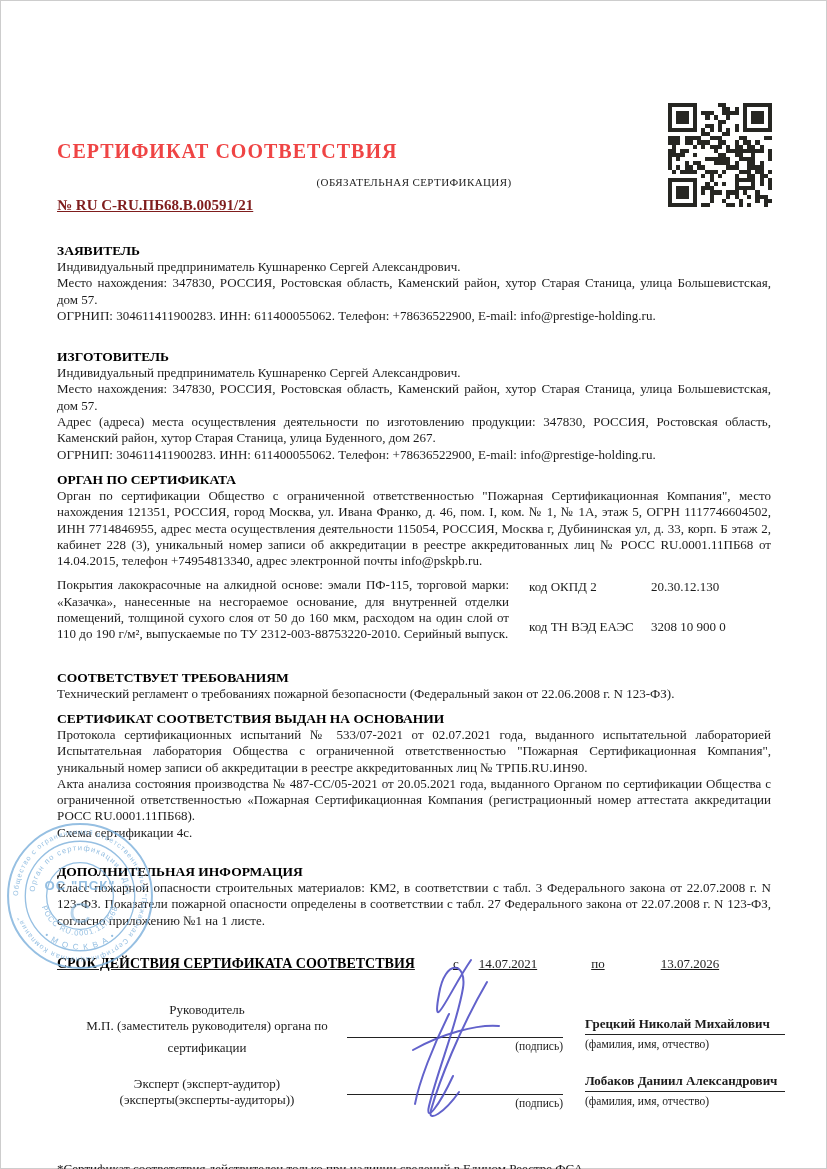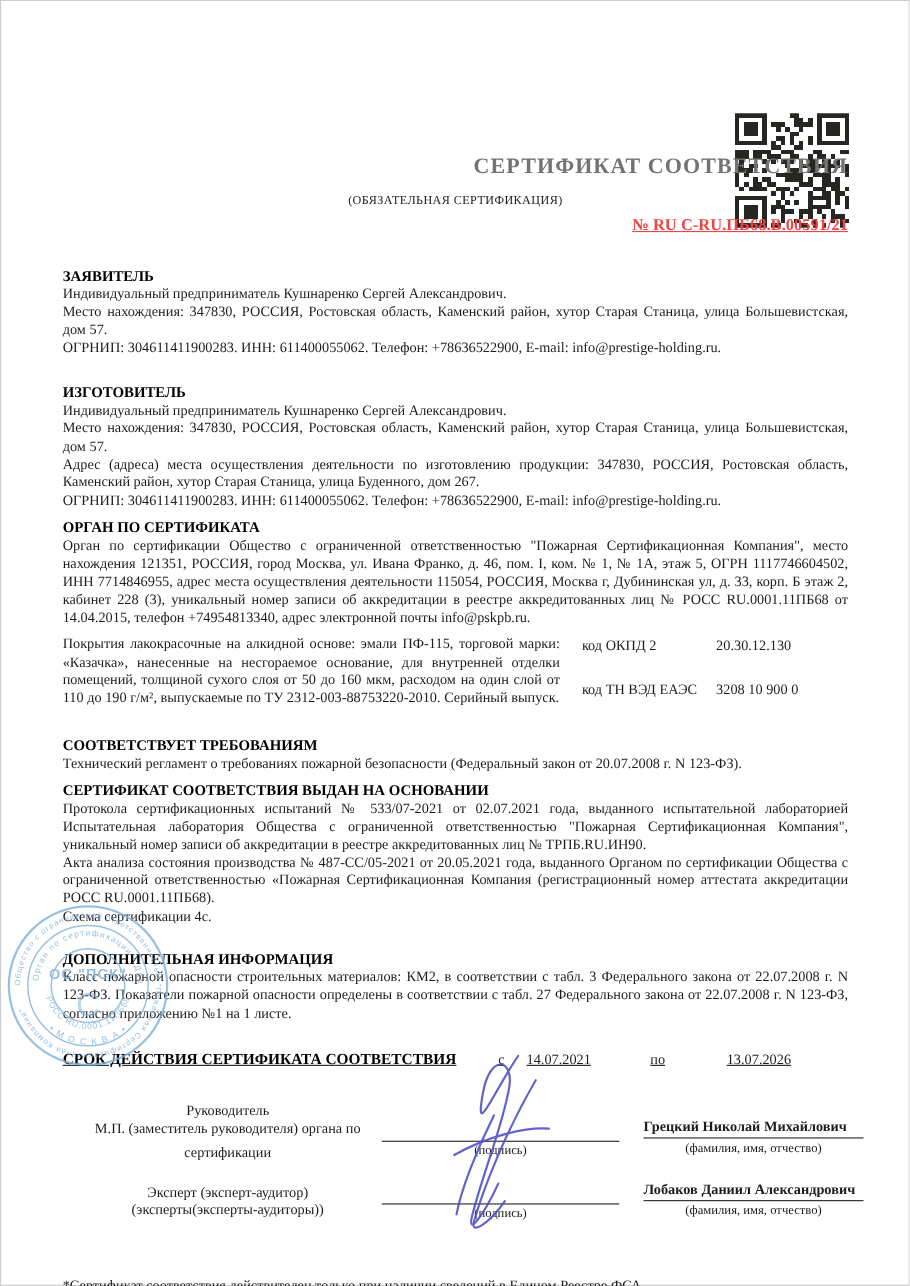--- a/index.html
+++ b/index.html
@@ -8,23 +8,23 @@
     width:827px;height:1169px;
     margin:0 auto;
     background:#fff;
     box-shadow:inset 0 0 0 1px #cdcdcd;
     font-family:"Liberation Serif","DejaVu Serif",serif;
     color:#1c1c1c;
     overflow:hidden;
   }
   .content{position:absolute;left:57px;top:0;width:714px;}
   
-  .title{margin-top:140px;text-align:right;font-size:20px;font-weight:bold;letter-spacing:1px;color:#737373;}
+  .title{margin-top:140px;text-align:left;font-size:20px;font-weight:bold;letter-spacing:1px;color:#ef4444;}
   .subtitle{margin-top:13px;text-align:center;font-size:11px;letter-spacing:.4px;color:#222;}
-  .cert-number{margin-top:9px;text-align:right;font-size:15px;font-weight:bold;text-decoration:underline;color:#ef4444;}
+  .cert-number{margin-top:9px;text-align:left;font-size:15px;font-weight:bold;text-decoration:underline;color:#7f1d1d;}
   
   .qr{position:absolute;left:668px;top:103px;width:104px;height:104px;}
   
   .sec{margin-top:10px;}
   .sec-h{font-size:13.5px;font-weight:bold;color:#000;line-height:17px;}
   .body-t{font-size:13px;line-height:16.3px;text-align:justify;}
   .m12{margin-top:28px}.m24{margin-top:24px}.m8{margin-top:8px}.m26{margin-top:26px}.m22{margin-top:22px}
   
   .product-row{display:flex;align-items:flex-start;}
   .product-text{width:452px;}
@@ -38,25 +38,25 @@
   .v-from-label{margin-left:38px;}
   .v-from{margin-left:20px;}
   .v-to-label{margin-left:54px;}
   .v-to{margin-left:56px;}
   
   .sig-area{position:relative;height:150px;margin-top:16px;font-size:13px;}
   .sig-area .lab{position:absolute;left:0;width:300px;text-align:center;line-height:16px;}
   .r1{top:14px}.r2{top:30px}.r3{top:52px}.r4{top:88px}.r5{top:104px}
   .sig-line{position:absolute;left:290px;width:216px;border-bottom:1.2px solid #222;height:0;}
   .l1{top:49px}.l2{top:106px}
-  .sig-cap{position:absolute;left:290px;width:216px;text-align:center;font-size:11.5px;line-height:14px;}
+  .sig-cap{position:absolute;left:290px;width:216px;text-align:right;font-size:11.5px;line-height:14px;}
   .c1{top:51px}.c2{top:108px}
   .name{position:absolute;left:528px;width:200px;text-align:left;border-bottom:1.1px solid #222;padding-bottom:3px;line-height:15px;font-weight:bold;}
   .n1{top:28px}.n2{top:85px}
-  .name-cap{position:absolute;left:528px;width:200px;text-align:center;font-size:11.5px;line-height:14px;}
+  .name-cap{position:absolute;left:528px;width:200px;font-size:11.5px;line-height:14px;}
   .nc1{top:49px}.nc2{top:106px}
   .signature-svg{position:absolute;left:296px;top:-34px;width:220px;height:185px;z-index:3;pointer-events:none;}
   
   .stamp{position:absolute;left:4px;top:820px;width:152px;height:152px;opacity:.82;z-index:4;pointer-events:none;}
   .stamp text{font-family:"Liberation Sans","DejaVu Sans",sans-serif;}
   
   .footer{margin-top:22px;font-size:13px;line-height:17px;}
 </style>
 </head>
 <body>
@@ -442,21 +442,21 @@
           <div class="code-row">
             <span class="code-label">код ТН ВЭД ЕАЭС</span>
             <span class="code-value">3208 10 900 0</span>
           </div>
         </div>
       </div>
     </div>
 
     <div class="sec m26">
       <div class="sec-h">СООТВЕТСТВУЕТ ТРЕБОВАНИЯМ</div>
-      <div class="body-t">Технический регламент о требованиях пожарной безопасности (Федеральный закон от 20.07.2008 г. N 123-ФЗ).</div>
+      <div class="body-t">Технический регламент о требованиях пожарной безопасности (Федеральный закон от 22.06.2008 г. N 123-ФЗ).</div>
     </div>
 
     <div class="sec m8">
       <div class="sec-h">СЕРТИФИКАТ СООТВЕТСТВИЯ ВЫДАН НА ОСНОВАНИИ</div>
       <div class="body-t">Протокола сертификационных испытаний № 533/07-2021 от 02.07.2021 года, выданного испытательной лабораторией Испытательная лаборатория Общества с ограниченной ответственностью "Пожарная Сертификационная Компания", уникальный номер записи об аккредитации в реестре аккредитованных лиц № ТРПБ.RU.ИН90.</div>
       <div class="body-t">Акта анализа состояния производства № 487-СС/05-2021 от 20.05.2021 года, выданного Органом по сертификации Общества с ограниченной ответственностью «Пожарная Сертификационная Компания (регистрационный номер аттестата аккредитации РОСС RU.0001.11ПБ68).</div>
       <div class="body-t">Схема сертификации 4с.</div>
     </div>
 
     <div class="sec m22">

